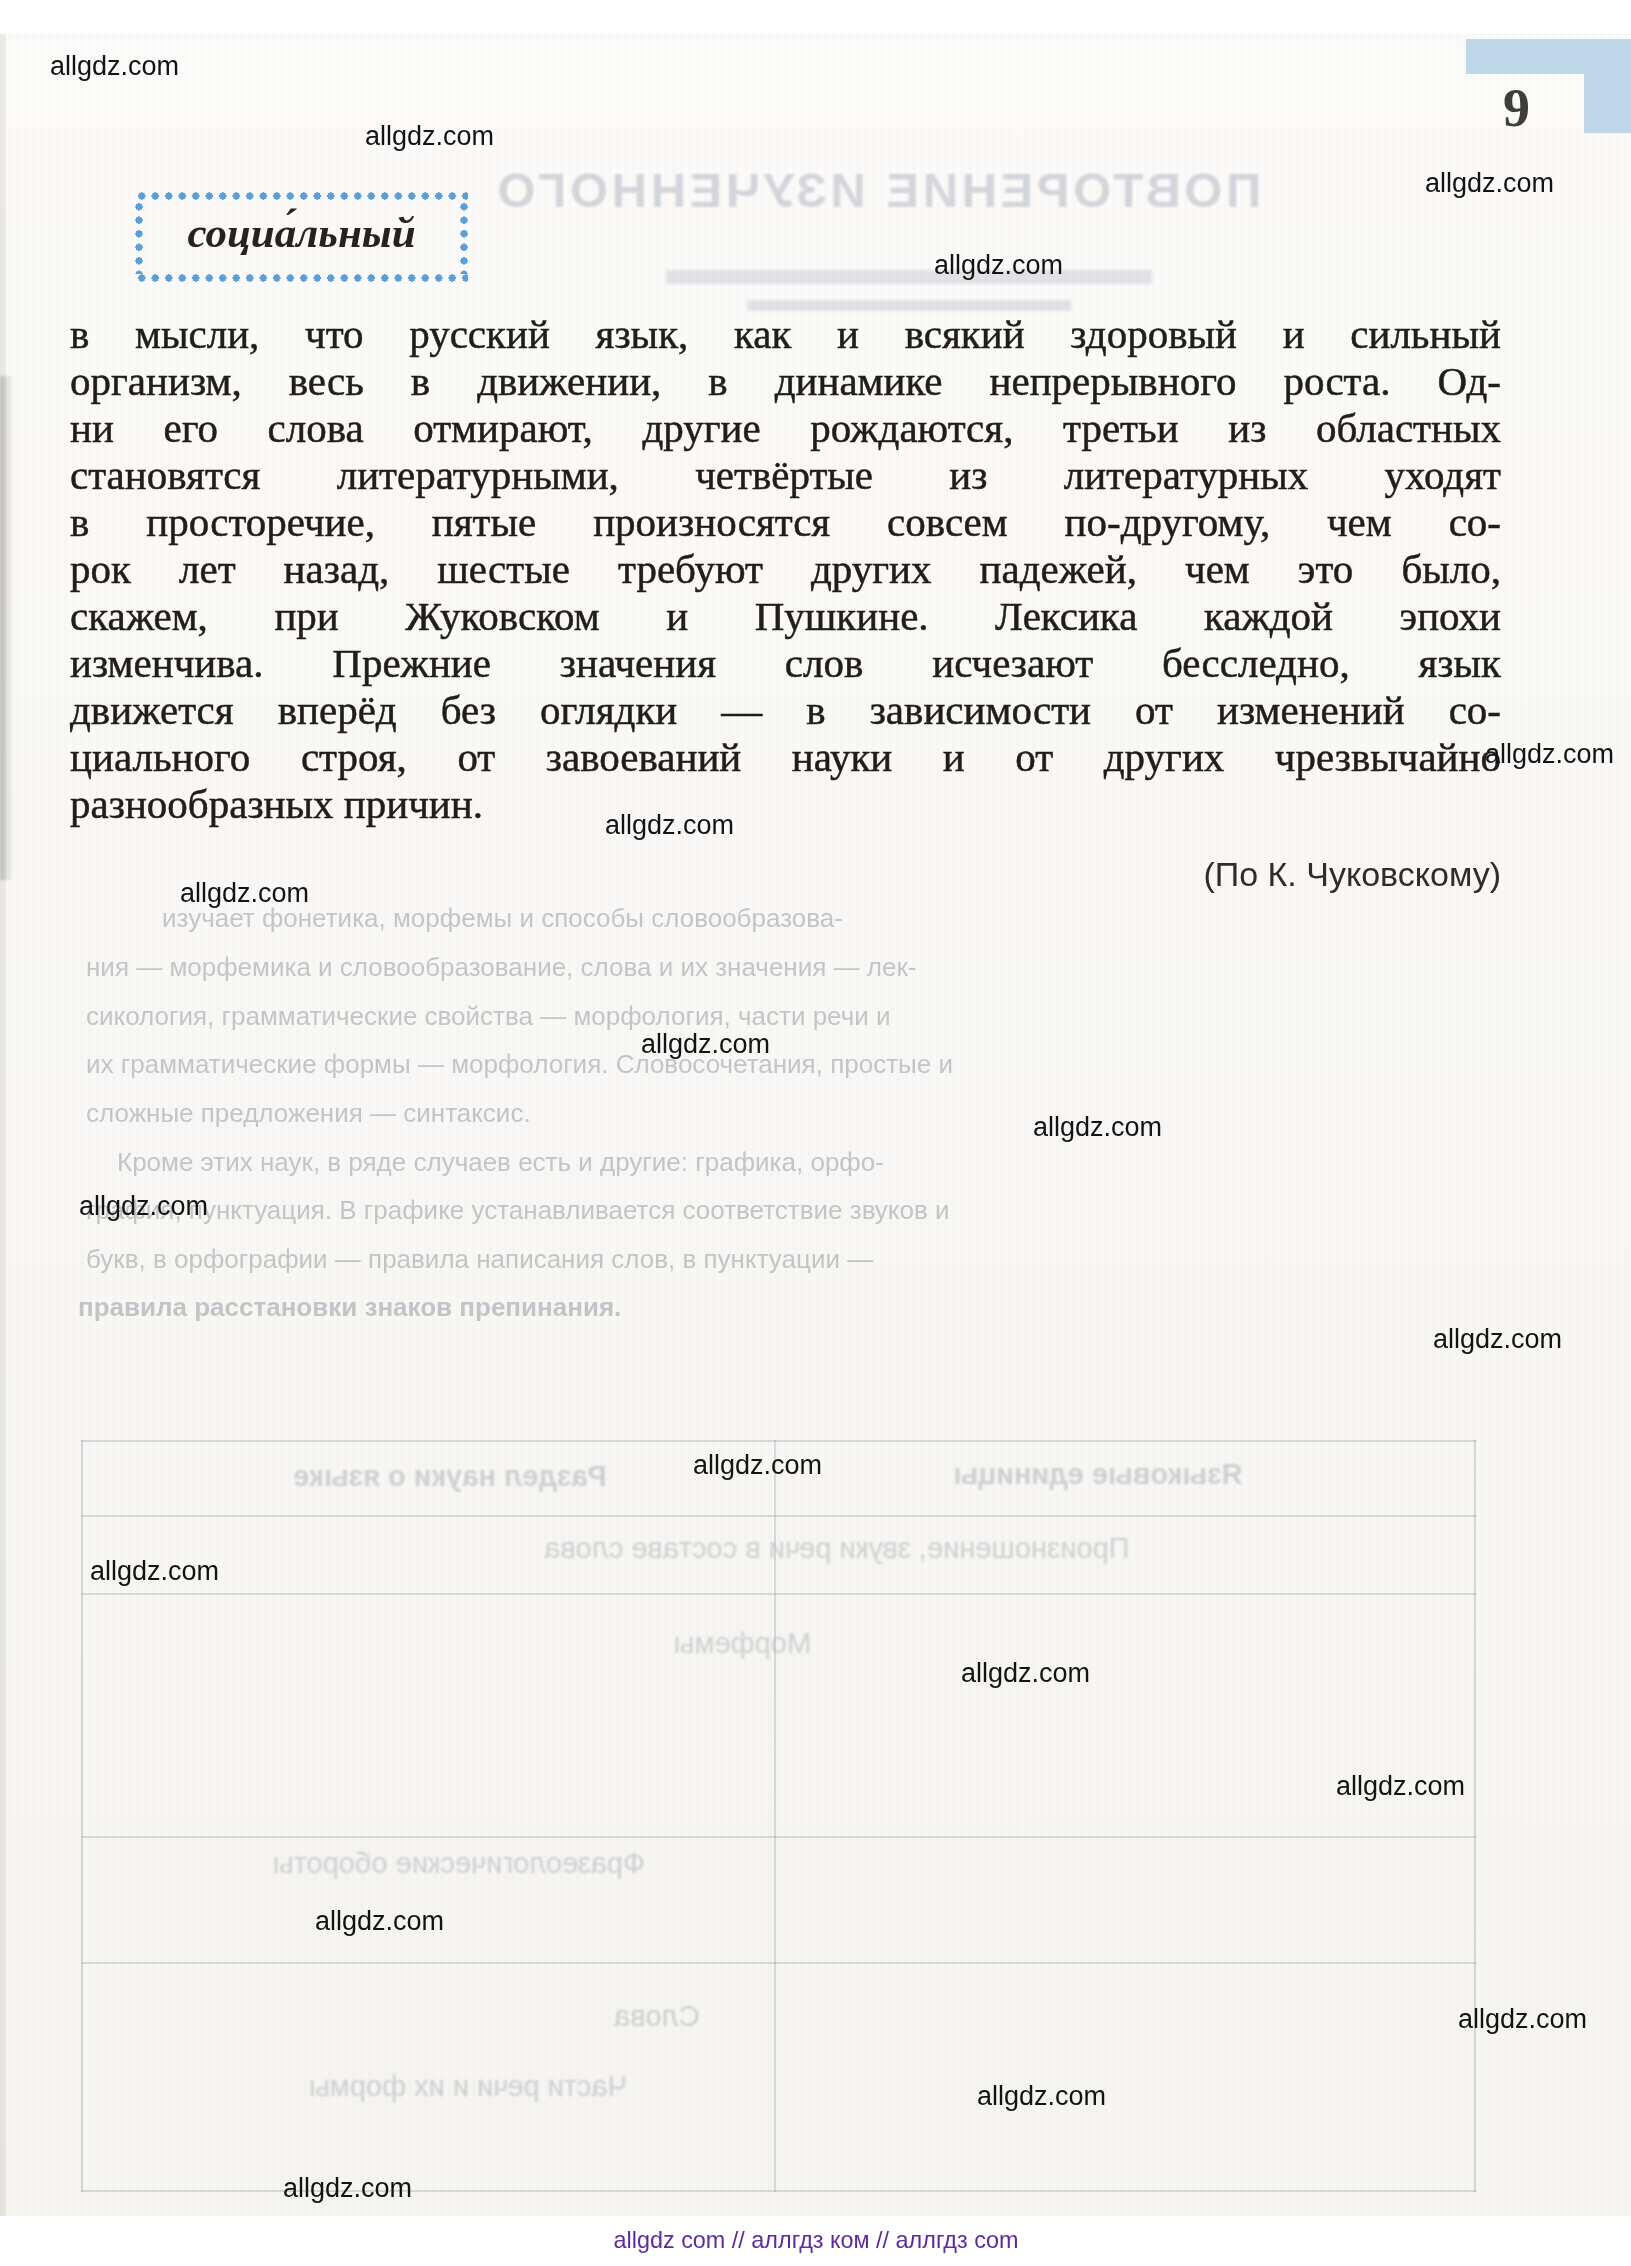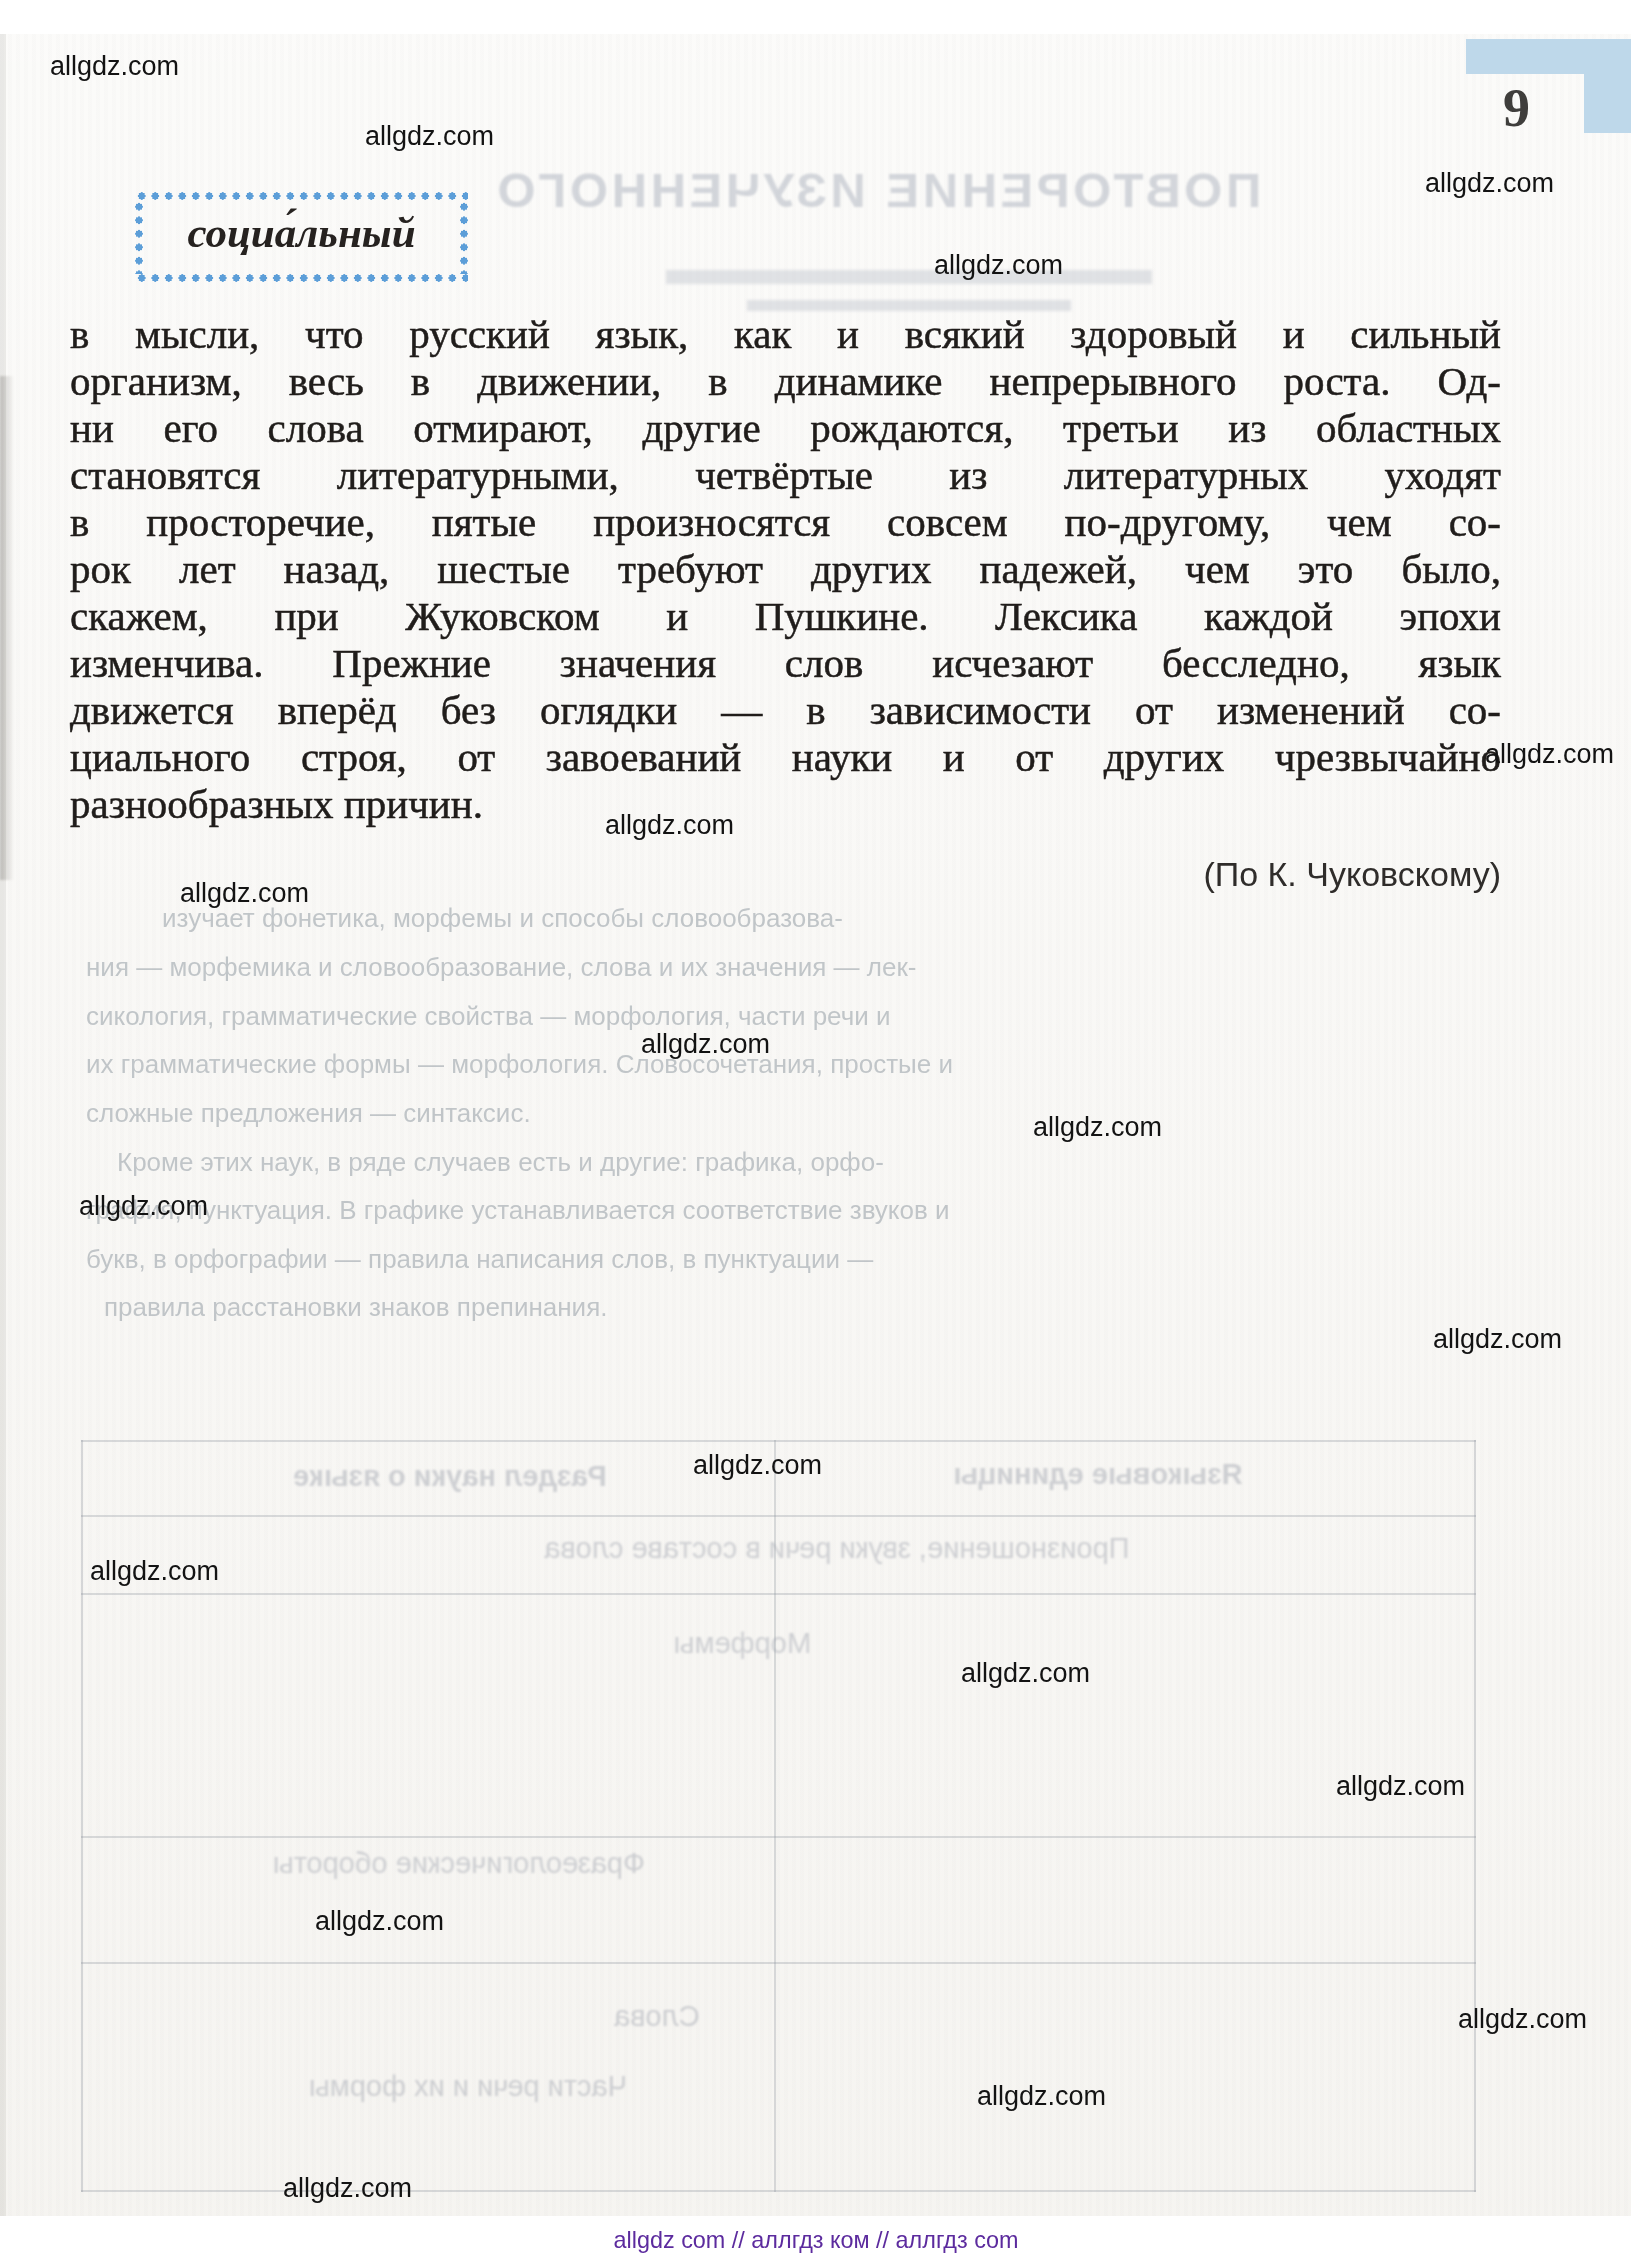--- a/index.html
+++ b/index.html
@@ -136,21 +136,21 @@
     <div class="ghost-bar" style="left:747px;top:266px;width:324px;height:10.8px;"></div>
     <div id="ghost-lines">
         <div class="ghost-line" style="left: 162px; top: 869px;">изучает фонетика, морфемы и способы словообразова-</div>
         <div class="ghost-line" style="left: 86px; top: 918px;">ния — морфемика и словообразование, слова и их значения — лек-</div>
         <div class="ghost-line" style="left: 86px; top: 967px; text-align: right;">сикология, грамматические свойства — морфология, части речи и</div>
         <div class="ghost-line" style="left: 86px; top: 1015px;">их грамматические формы — морфология. Словосочетания, простые и</div>
         <div class="ghost-line" style="left: 86px; top: 1064px;">сложные предложения — синтаксис.</div>
         <div class="ghost-line" style="left: 117px; top: 1113px;">Кроме этих наук, в ряде случаев есть и другие: графика, орфо-</div>
         <div class="ghost-line" style="left: 86px; top: 1161px;">графия, пунктуация. В графике устанавливается соответствие звуков и</div>
         <div class="ghost-line" style="left: 86px; top: 1210px;">букв, в орфографии — правила написания слов, в пунктуации —</div>
-        <div class="ghost-line" style="left: 104px; top: 1258px;">правила расстановки знаков препинания.</div>
+        <div class="ghost-line" style="left: 78px; top: 1258px; font-weight: bold;">правила расстановки знаков препинания.</div>
       </div>
 
     <div class="gt-border" style="left:81px;top:1406px;width:1395px;height:1.8px;"></div>
     <div class="gt-border" style="left:81px;top:1481px;width:1395px;height:1.8px;"></div>
     <div class="gt-border" style="left:81px;top:1559px;width:1395px;height:1.8px;"></div>
     <div class="gt-border" style="left:81px;top:1802px;width:1395px;height:1.8px;"></div>
     <div class="gt-border" style="left:81px;top:1928px;width:1395px;height:1.8px;"></div>
     <div class="gt-border" style="left:81px;top:2156px;width:1395px;height:1.8px;"></div>
     <div class="gt-border" style="left:81px;top:1406px;width:1.8px;height:752px;"></div>
     <div class="gt-border" style="left:774px;top:1406px;width:1.8px;height:752px;"></div>

